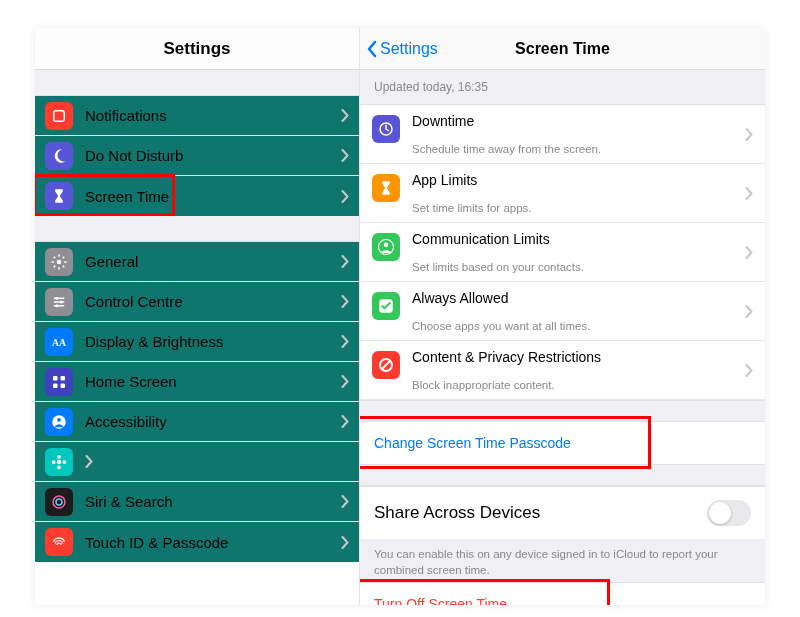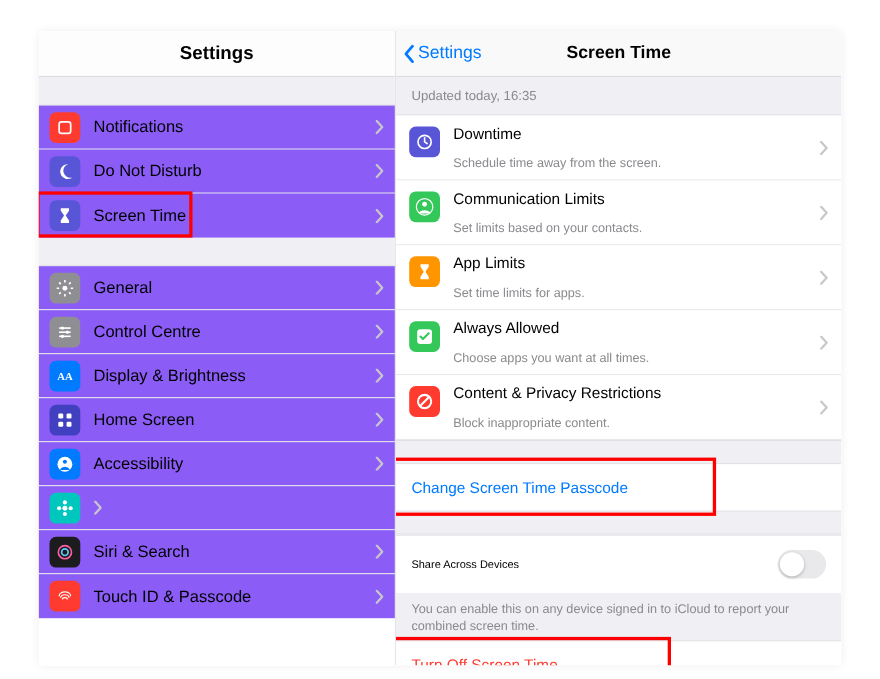--- a/index.html
+++ b/index.html
@@ -78,21 +78,21 @@
   height: 22px;
   background: #efeff4;
   border-top: 1px solid #e1e1e5;
   border-bottom: 1px solid #e1e1e5;
 }
 .row {
   display: flex;
   align-items: center;
   height: 40px;
   padding: 0 10px 0 10px;
-  background: #8b5cf6;
+  background: #0f766e;
   border-bottom: 1px solid #e8e8ec;
   cursor: pointer;
   position: relative;
 }
 .row:last-child { border-bottom: none; }
 .row .icon {
   width: 28px;
   height: 28px;
   border-radius: 6px;
   margin-right: 12px;
@@ -156,21 +156,21 @@
   font-size: 14px;
   color: #007aff;
   font-weight: 500;
   cursor: pointer;
   position: relative;
 }
 .link-row.red { color: #ff3b30; }
 .switch-row {
   background: #fff;
   padding: 13px 14px;
-  font-size: 10px;
+  font-size: 17px;
   display: flex;
   align-items: center;
   border-top: 1px solid #e1e1e5;
 }
 .switch-row .label { flex: 1; color: #000; }
 .toggle {
   width: 44px;
   height: 26px;
   background: #e9e9eb;
   border-radius: 13px;
@@ -398,46 +398,46 @@
               <div class="ttl">Downtime</div>
               <div class="sub">Schedule time away from the screen.</div>
             </div>
             <span>
               <svg class="chev" width="8" height="13" viewBox="0 0 8 13">
                 <path d="M1.5 1 L6.5 6.5 L1.5 12" stroke="#c7c7cc" stroke-width="2" fill="none" stroke-linecap="round" stroke-linejoin="round"></path>
               </svg>
             </span>
           </div>
           <div class="rrow">
+            <div class="icon" style="background:#ff9500">
+              <svg width="18" height="18" viewBox="0 0 24 24">
+                <path d="M7 3h10v3l-4 6 4 6v3H7v-3l4-6-4-6V3z" fill="#fff"></path>
+              </svg>
+            </div>
+            <div class="texts">
+              <div class="ttl">App Limits</div>
+              <div class="sub">Set time limits for apps.</div>
+            </div>
+            <span>
+              <svg class="chev" width="8" height="13" viewBox="0 0 8 13">
+                <path d="M1.5 1 L6.5 6.5 L1.5 12" stroke="#c7c7cc" stroke-width="2" fill="none" stroke-linecap="round" stroke-linejoin="round"></path>
+              </svg>
+            </span>
+          </div>
+          <div class="rrow">
             <div class="icon" style="background:#34c759">
               <svg width="18" height="18" viewBox="0 0 24 24">
                 <circle cx="12" cy="9" r="3" fill="#fff"></circle>
                 <path d="M5 20c1-5 13-5 14 0" fill="#fff"></path>
                 <circle cx="12" cy="12" r="10" fill="none" stroke="#fff" stroke-width="1.5"></circle>
               </svg>
             </div>
             <div class="texts">
               <div class="ttl">Communication Limits</div>
               <div class="sub">Set limits based on your contacts.</div>
-            </div>
-            <span>
-              <svg class="chev" width="8" height="13" viewBox="0 0 8 13">
-                <path d="M1.5 1 L6.5 6.5 L1.5 12" stroke="#c7c7cc" stroke-width="2" fill="none" stroke-linecap="round" stroke-linejoin="round"></path>
-              </svg>
-            </span>
-          </div>
-          <div class="rrow">
-            <div class="icon" style="background:#ff9500">
-              <svg width="18" height="18" viewBox="0 0 24 24">
-                <path d="M7 3h10v3l-4 6 4 6v3H7v-3l4-6-4-6V3z" fill="#fff"></path>
-              </svg>
-            </div>
-            <div class="texts">
-              <div class="ttl">App Limits</div>
-              <div class="sub">Set time limits for apps.</div>
             </div>
             <span>
               <svg class="chev" width="8" height="13" viewBox="0 0 8 13">
                 <path d="M1.5 1 L6.5 6.5 L1.5 12" stroke="#c7c7cc" stroke-width="2" fill="none" stroke-linecap="round" stroke-linejoin="round"></path>
               </svg>
             </span>
           </div>
           <div class="rrow">
             <div class="icon" style="background:#34c759">
               <svg width="18" height="18" viewBox="0 0 24 24">

